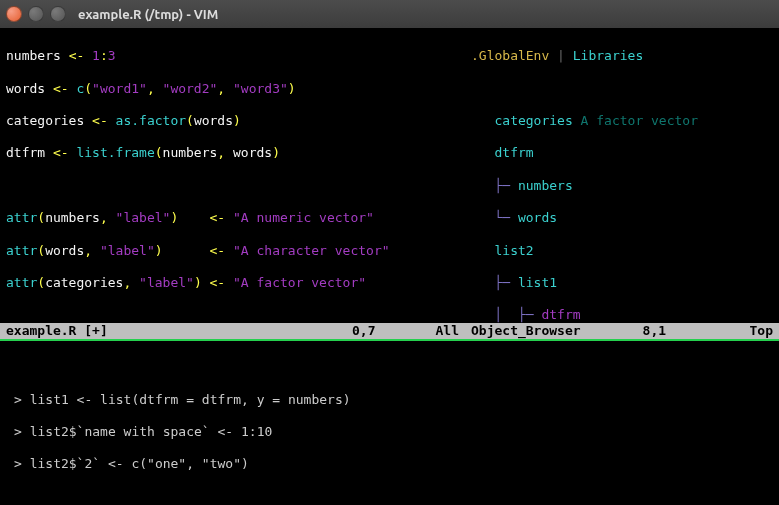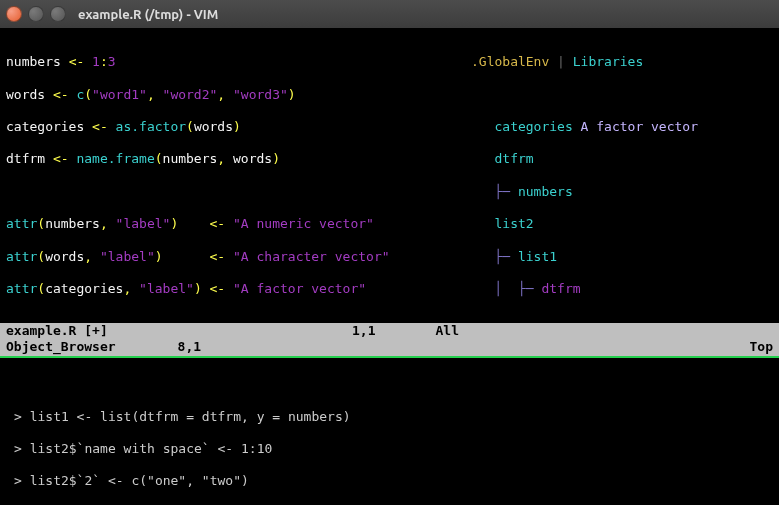--- a/index.html
+++ b/index.html
@@ -4,98 +4,99 @@
 <style>
 * { margin:0; padding:0; box-sizing:border-box; }
 body { width:779px; height:505px; background:#2c001e; font-family:"DejaVu Sans Mono","Liberation Mono",monospace; font-size:13px; overflow:hidden; }
 .titlebar { height:28px; background:linear-gradient(#4c4c4c,#3c3c3c); display:flex; align-items:center; padding:0 6px; gap:6px; }
 .wbtn { width:16px; height:16px; border-radius:50%; border:1px solid rgba(0,0,0,.4); }
 .wbtn.close { background:radial-gradient(circle at 30% 30%,#f79e86,#e55d2e); }
 .wbtn.min,.wbtn.max { background:radial-gradient(circle at 30% 30%,#7a7a7a,#545454); }
 .title { color:#dcdcdc; font-family:"Ubuntu",sans-serif; font-size:13px; font-weight:bold; margin-left:6px; }
 .editor { background:#000; color:#ccc; position:relative; }
 .top { display:flex; height:295px; }
-.pane { overflow:hidden; padding:10px 6px; line-height:16.2px; white-space:pre; }
+.pane { overflow:hidden; padding:4px 6px; line-height:16.2px; white-space:pre; }
 .left { width:465px; border-right:1px solid #000; }
 .right { flex:1; }
-.status { display:flex; background:#bfbfbf; color:#000; font-weight:bold; height:33px; line-height:16px;flex-direction:column; }
+.status { display:flex; background:#bfbfbf; color:#000; font-weight:bold; height:16px; line-height:16px; }
 .status .sl { width:465px; padding:0 6px; display:flex; }
 .status .sr { flex:1; padding:0 6px; display:flex;gap:16px; }
 .grow { flex:1; }
 .sep { height:2px; background:#25d04e; }
 .console { background:#000; color:#ccc; padding:2px 14px; line-height:16.2px; white-space:pre; height:164px; }
 
 .id { color:#f5f5f5; }
 .op { color:#ffff4d; }
 .num { color:#a33cc2; }
 .fn { color:#3bd1cf; }
 .pn { color:#ffff4d; }
 .str { color:#a33cc2; }
 
 .env { color:#d7b84a; }
 .lib { color:#3bd1cf; }
 .bar { color:#666; }
 .obj { color:#3bd1cf; }
 .objp { color:#a33cc2; }
 .tree { color:#7a6fc0; }
-.desc { color:#c4b5fd;margin-top:24px; }
+.desc { color:#0f766e;margin-top:24px; }
 </style>
 </head>
 <body>
 
 <div class="titlebar">
   <div class="wbtn close"></div>
   <div class="wbtn min"></div>
   <div class="wbtn max"></div>
   <div class="title">example.R (/tmp) - VIM</div>
 </div>
 
 <div class="editor">
 <div class="top">
 <div class="pane left">
 <div><span class="id">numbers</span> <span class="op">&lt;-</span> <span class="num">1</span><span class="op">:</span><span class="num">3</span></div>
 <div><span class="id">words</span> <span class="op">&lt;-</span> <span class="fn">c</span><span class="pn">(</span><span class="str">"word1"</span><span class="pn">,</span> <span class="str">"word2"</span><span class="pn">,</span> <span class="str">"word3"</span><span class="pn">)</span></div>
 <div><span class="id">categories</span> <span class="op">&lt;-</span> <span class="fn">as.factor</span><span class="pn">(</span><span class="id">words</span><span class="pn">)</span></div>
-<div><span class="id">dtfrm</span> <span class="op">&lt;-</span> <span class="fn">name.frame</span><span class="pn">(</span><span class="id">numbers</span><span class="pn">,</span> <span class="id">words</span><span class="pn">)</span></div>
+<div><span class="id">dtfrm</span> <span class="op">&lt;-</span> <span class="fn">list.frame</span><span class="pn">(</span><span class="id">numbers</span><span class="pn">,</span> <span class="id">words</span><span class="pn">)</span></div>
 <div>&nbsp;</div>
 <div><span class="fn">attr</span><span class="pn">(</span><span class="id">numbers</span><span class="pn">,</span> <span class="str">"label"</span><span class="pn">)</span>    <span class="op">&lt;-</span> <span class="str">"A numeric vector"</span></div>
 <div><span class="fn">attr</span><span class="pn">(</span><span class="id">words</span><span class="pn">,</span> <span class="str">"label"</span><span class="pn">)</span>      <span class="op">&lt;-</span> <span class="str">"A character vector"</span></div>
 <div><span class="fn">attr</span><span class="pn">(</span><span class="id">categories</span><span class="pn">,</span> <span class="str">"label"</span><span class="pn">)</span> <span class="op">&lt;-</span> <span class="str">"A factor vector"</span></div>
 <div>&nbsp;</div>
 
 
 
 
 
 
 </div>
 
 <div class="pane right">
 <div><span class="env">.GlobalEnv</span> <span class="bar">|</span> <span class="lib">Libraries</span></div>
 <div>&nbsp;</div>
 <div>   <span class="obj">categories</span> <span class="desc">A factor vector</span></div>
 <div>   <span class="obj">dtfrm</span></div>
 <div>   <span class="tree">├─ </span><span class="obj">numbers</span></div>
+<div>   <span class="tree">└─ </span><span class="obj">words</span></div>
 <div>   <span class="obj">list2</span></div>
 <div>   <span class="tree">├─ </span><span class="obj">list1</span></div>
 <div>   <span class="tree">│  ├─ </span><span class="objp">dtfrm</span></div>
 
 
 
 
 
 
 </div>
 </div>
 
 <div class="status">
   <div class="sl">
     <span>example.R [+]</span>
     <span class="grow"></span>
-    <span>1,1</span>
+    <span>0,7</span>
     <span style="width:60px"></span>
     <span>All</span>
   </div>
   <div class="sr">
     <span>Object_Browser</span>
     <span style="width:30px"></span>
     <span>8,1</span>
     <span class="grow"></span>
     <span>Top</span>
   </div>

